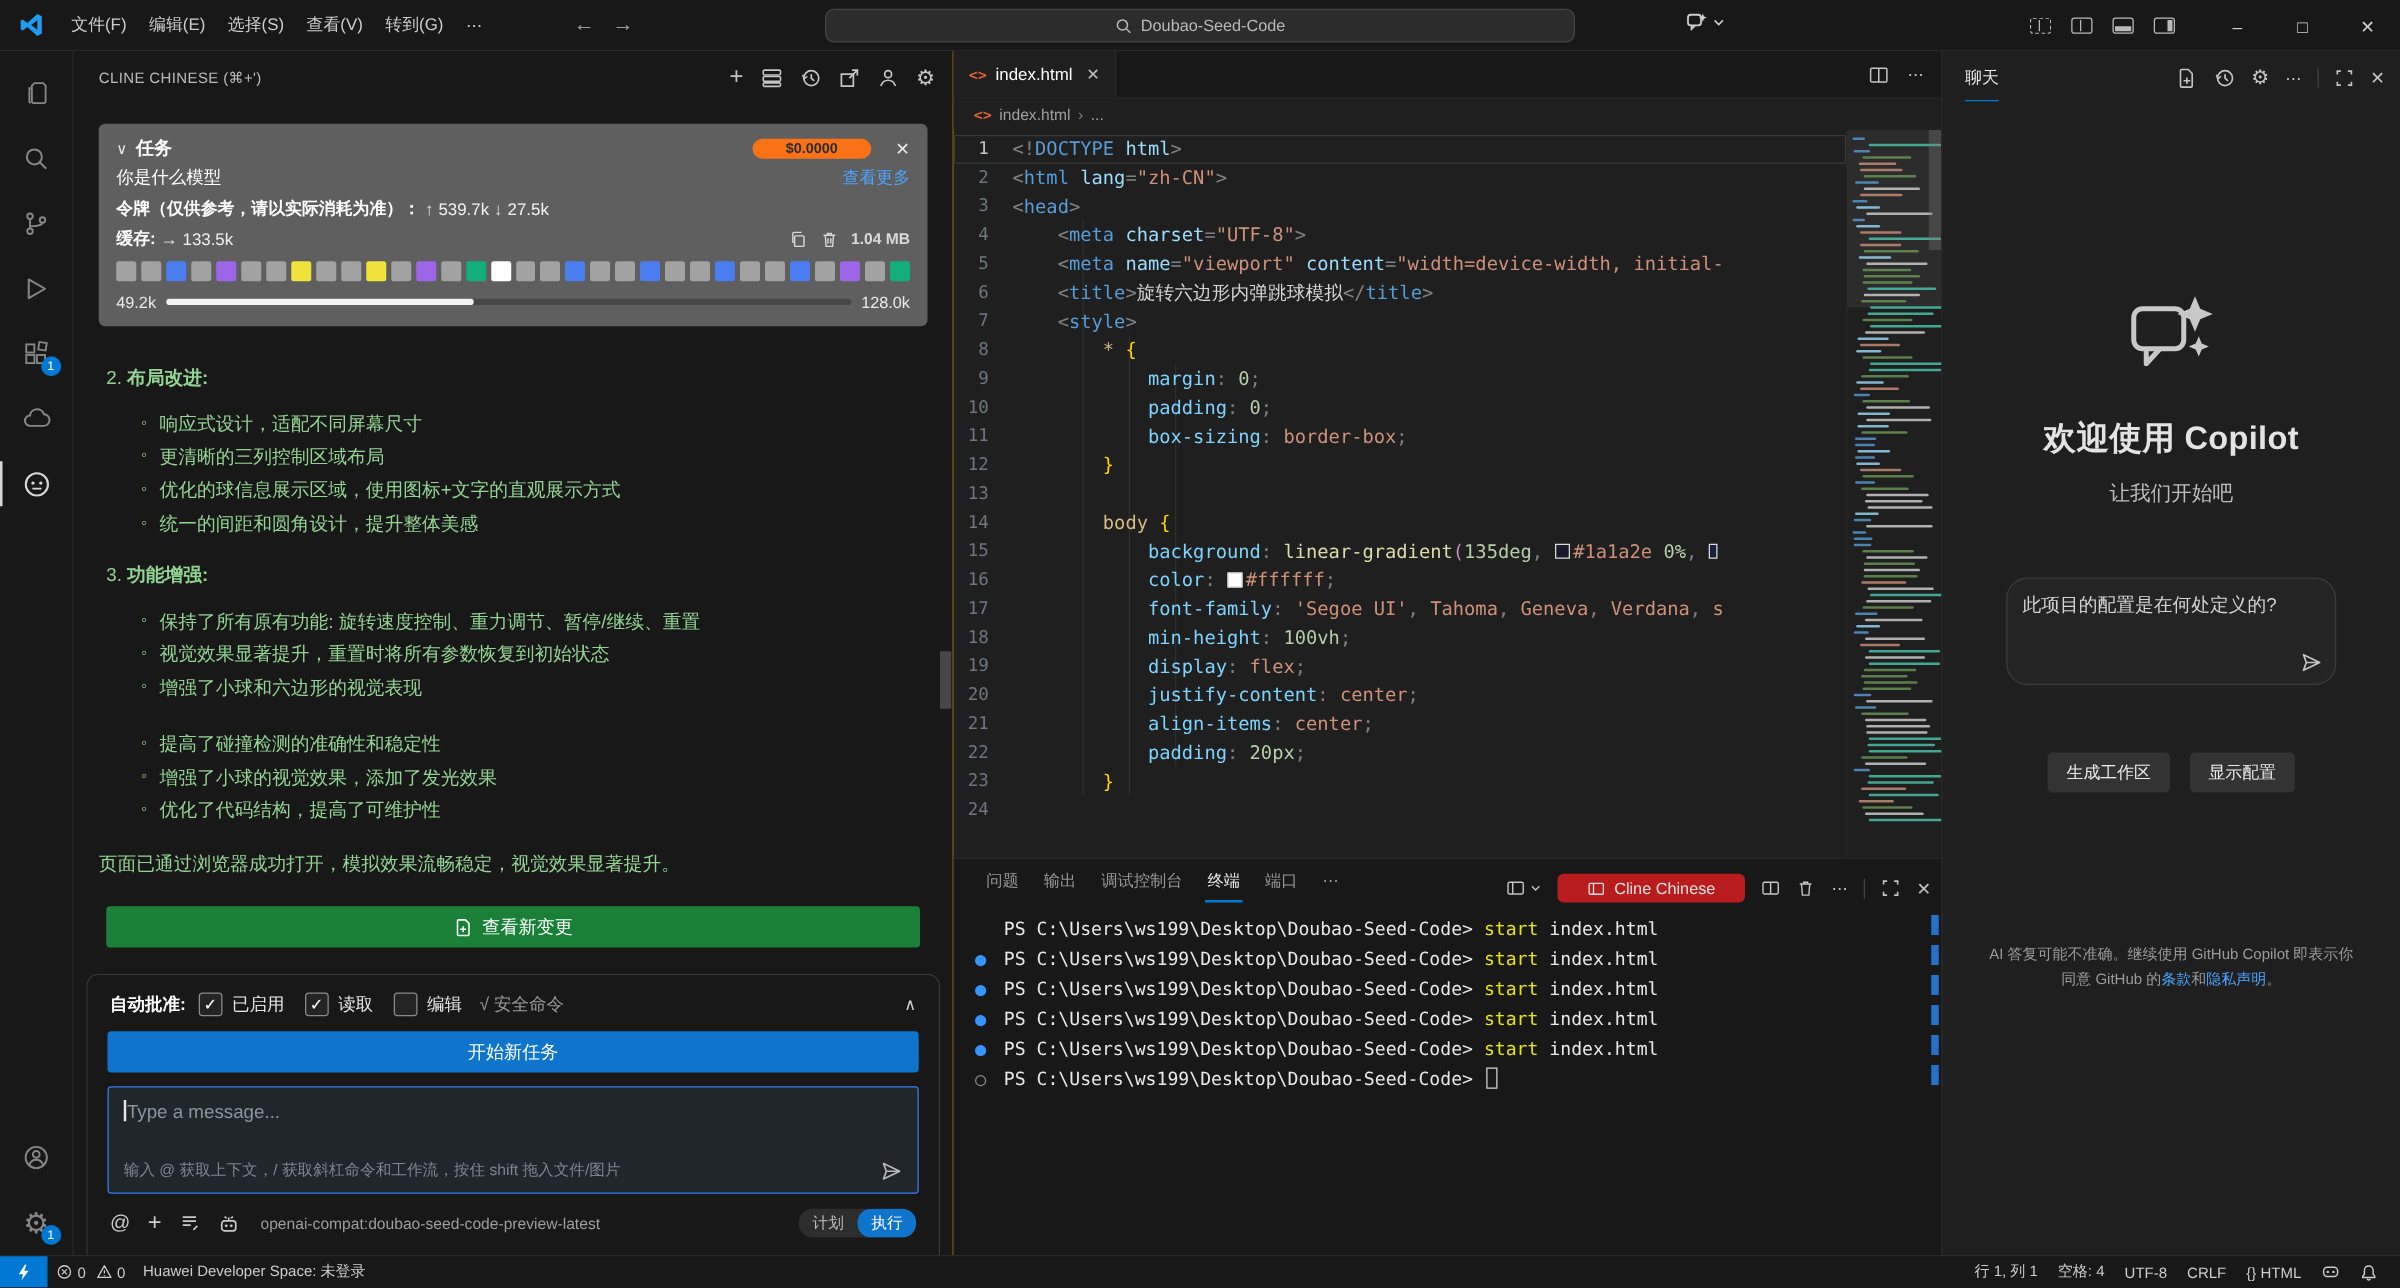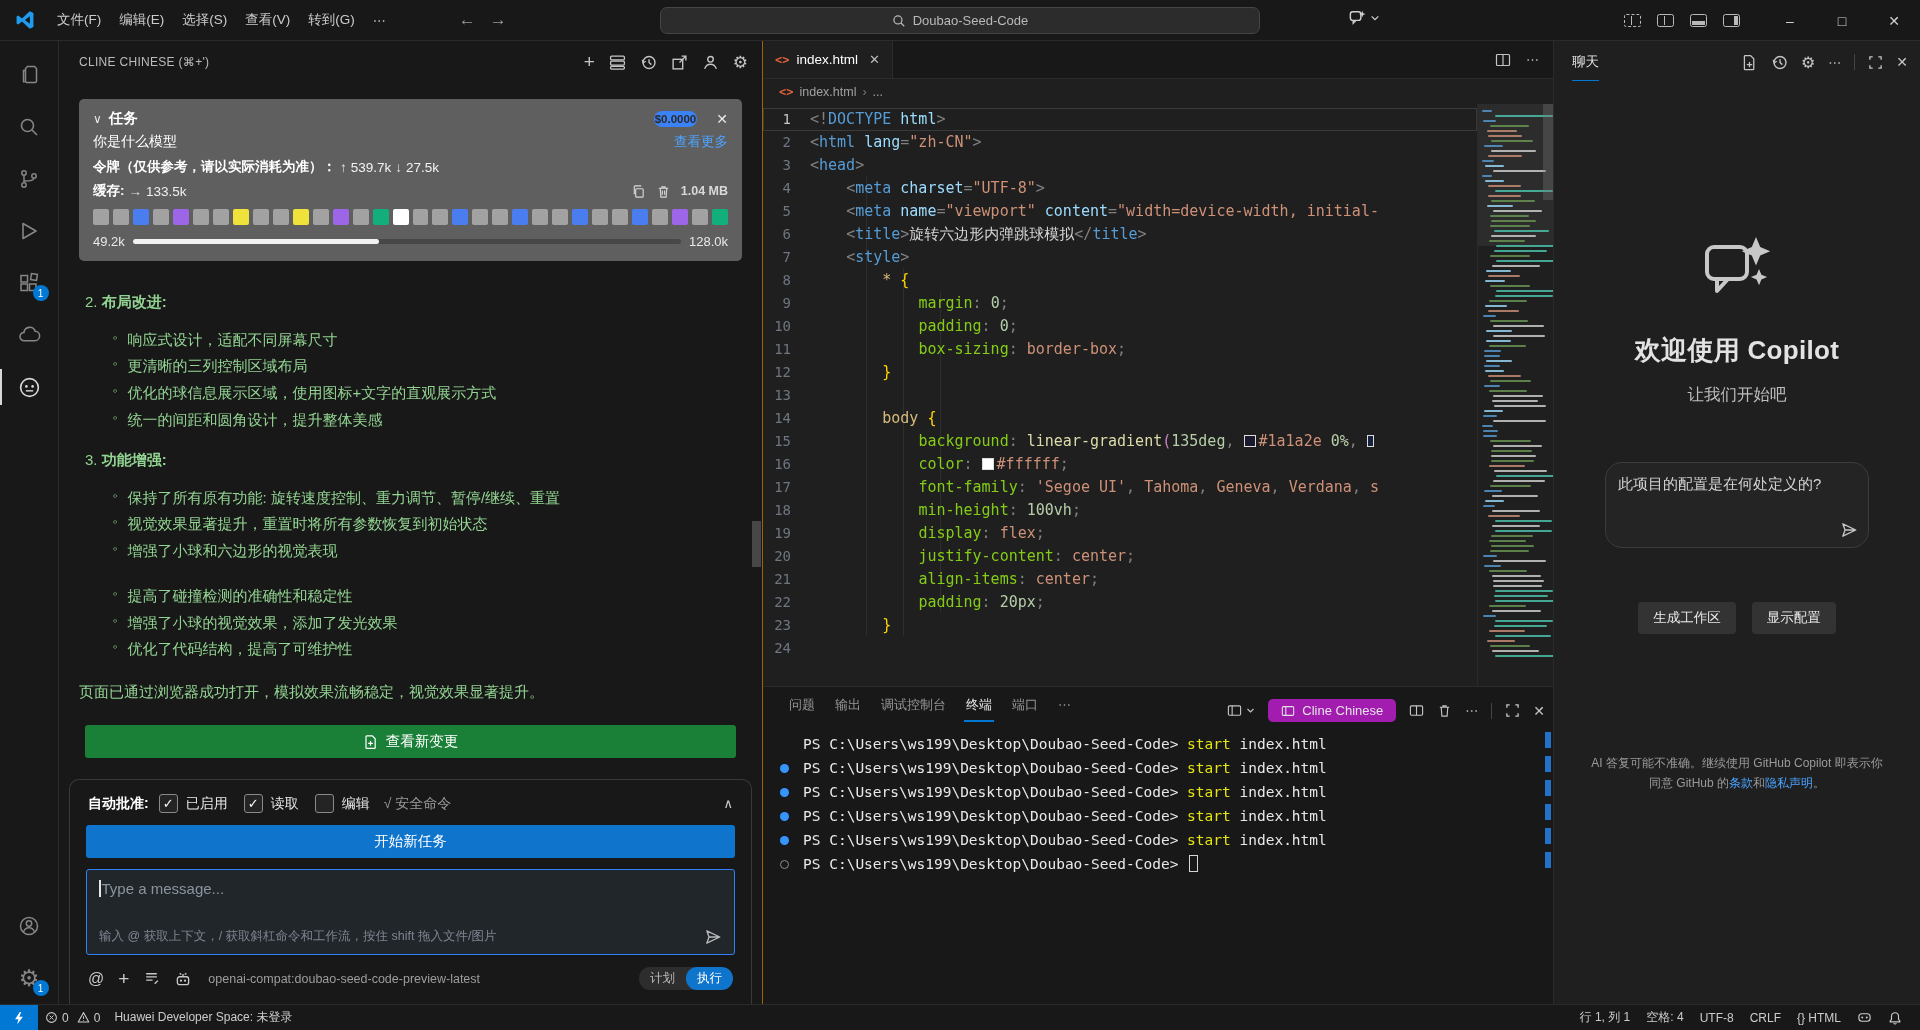--- a/index.html
+++ b/index.html
@@ -38,21 +38,21 @@
   .sidebar { width:704px; background:#181818; border-right:1px solid #a16207; display:flex; flex-direction:column; }
   .side-header { height:42px; display:flex; align-items:center; padding:0 14px 0 20px; flex:none; }
   .side-title { font-size:12px; color:#bbbbbb; letter-spacing:.3px; }
   .side-header-icons { margin-left:auto; display:flex; gap:14px; align-items:center; color:#c5c5c5; }
   .side-scroll { flex:1; overflow:hidden; position:relative; }
 
   .task-card { margin:16px 20px 14px 20px; background:#5f5f5f; border-radius:5px; padding:10px 14px 12px 14px; color:#f0f0f0; }
   .task-row1 { display:flex; align-items:center; gap:7px; }
   .task-chev { font-size:12px; color:#e8e8e8; }
   .task-label { font-weight:bold; font-size:14.5px; color:#ffffff; }
-  .cost-pill { margin-left:auto; background:#3b82f6; color:#2b2b2b; font-weight:bold; font-size:11.5px; border-radius:10px; padding:2px 1px; }
+  .cost-pill { margin-left:auto; background:#f97316; color:#2b2b2b; font-weight:bold; font-size:11.5px; border-radius:10px; padding:2px 27px; }
   .task-close { margin-left:12px; color:#e8e8e8; font-size:14px; }
   .task-row2 { display:flex; margin-top:5px; font-size:14px; color:#ffffff; }
   .see-more { margin-left:auto; color:#4da3ff; font-size:13.5px; }
   .task-row3 { margin-top:7px; font-size:13.5px; color:#f2f2f2; display:flex; align-items:center; gap:4px; }
   .task-row3 b, .task-row4 b { color:#ffffff; }
   .arrow-g { color:#e3e3e3; }
   .task-row4 { margin-top:6px; font-size:13.5px; display:flex; align-items:center; gap:4px; }
   .cache-icons { margin-left:auto; display:flex; align-items:center; gap:10px; color:#d9d9d9; font-size:12.5px; font-weight:bold; }
   .squares { display:flex; gap:4px; margin-top:9px; }
   .sq { flex:1; height:16px; border-radius:2px; }
@@ -101,39 +101,39 @@
   .tab-actions { margin-left:auto; display:flex; align-items:center; gap:15px; padding-right:14px; color:#c5c5c5; }
   .breadcrumb { height:25px; display:flex; align-items:center; gap:6px; padding-left:16px; color:#a0a0a0; font-size:12.5px; flex:none; background:#1f1f1f; }
   .editor-area { flex:1; position:relative; overflow:hidden; display:flex; }
   .code-pane { flex:1; padding-top:4px; position:relative; overflow:hidden; }
   .code-line { display:flex; height:23px; line-height:23px; font-family:"DejaVu Sans Mono","Liberation Mono",monospace; font-size:15px; white-space:pre; position:relative; }
   .code-line.current { outline:1px solid #3a3a3a; outline-offset:-1px; }
   .ln { width:47px; text-align:right; padding-right:19px; color:#6e7681; flex:none; font-size:14px; }
   .code-line.current .ln { color:#c6c6c6; }
   .lc { flex:1; overflow:hidden; }
   .tk-pu{color:#808080}.tk-tg{color:#569cd6}.tk-at{color:#9cdcfe}.tk-st{color:#ce9178}.tk-tx{color:#d4d4d4}
-  .tk-br{color:#ffd602}.tk-se{color:#d7ba7d}.tk-pr{color:#84cc16}.tk-nu{color:#b5cea8}.tk-kw{color:#ce9178}
+  .tk-br{color:#ffd602}.tk-se{color:#d7ba7d}.tk-pr{color:#7dd3fc}.tk-nu{color:#b5cea8}.tk-kw{color:#ce9178}
   .tk-fn{color:#dcdcaa}.tk-pk{color:#c586c0}
   .swatch { display:inline-block; width:12px; height:12px; border:1px solid #dcdcdc; vertical-align:-1px; margin-right:3px; }
   .swatch.half { width:7px; margin-right:0; }
   .guides { position:absolute; left:0; top:0; bottom:0; width:100%; pointer-events:none; }
   .guide { position:absolute; width:1px; background:#2e2e2e; }
   .minimap { width:76px; flex:none; position:relative; background:#1f1f1f; border-left:1px solid #2a2a2a; padding:6px 4px; }
   .mm-line { height:2px; border-radius:1px; margin-bottom:3px; }
   .mm-slider { position:absolute; left:0; right:0; top:0; height:142px; background:rgba(200,200,200,.08); }
   .ed-scrollbar { position:absolute; right:0; top:0; width:10px; height:96px; background:rgba(121,121,121,.35); }
 
   
   .panel { height:318px; flex:none; background:#181818; border-top:1px solid #2b2b2b; display:flex; flex-direction:column; }
   .panel-tabs { height:35px; display:flex; align-items:flex-end; padding:0 8px 0 16px; flex:none; }
   .ptab { padding:0 10px; height:100%; display:flex; align-items:center; color:#969696; font-size:13px; position:relative; }
   .ptab.active { color:#e7e7e7; }
   .ptab.active::after { content:""; position:absolute; left:8px; right:8px; bottom:0; height:1.6px; background:#0078d4; }
   .panel-right { margin-left:auto; display:flex; align-items:center; gap:13px; color:#c5c5c5; }
-  .term-entry { display:flex; align-items:center; gap:7px; background:#a21caf; border-radius:5px; padding:4px 13px; color:#e3e3e3; font-size:13px; }
+  .term-entry { display:flex; align-items:center; gap:7px; background:#b91c1c; border-radius:5px; padding:4px 24px; color:#e3e3e3; font-size:13px; }
   .p-sep { width:1px; height:16px; background:#444; }
   .term-body { flex:1; padding:10px 0 0 0; font-family:"DejaVu Sans Mono","Liberation Mono",monospace; font-size:14.5px; color:#e8e8e8; position:relative; }
   .term-line { height:24px; line-height:24px; padding-left:40px; position:relative; white-space:pre; }
   .term-marker { position:absolute; left:17px; top:8px; width:9px; height:9px; border-radius:50%; }
   .term-marker.dot { background:#3794ff; }
   .term-marker.hollow { border:1.5px solid #8a8a8a; }
   .term-cmd { color:#e5e510; }
   .term-cursor { display:inline-block; width:9px; height:17px; border:1px solid #d6d6d6; vertical-align:-3px; margin-left:2px; }
   .term-ruler { position:absolute; right:2px; top:10px; width:6px; }
   .ruler-mark { width:6px; height:16px; background:#2472c8; margin-bottom:8px; }

